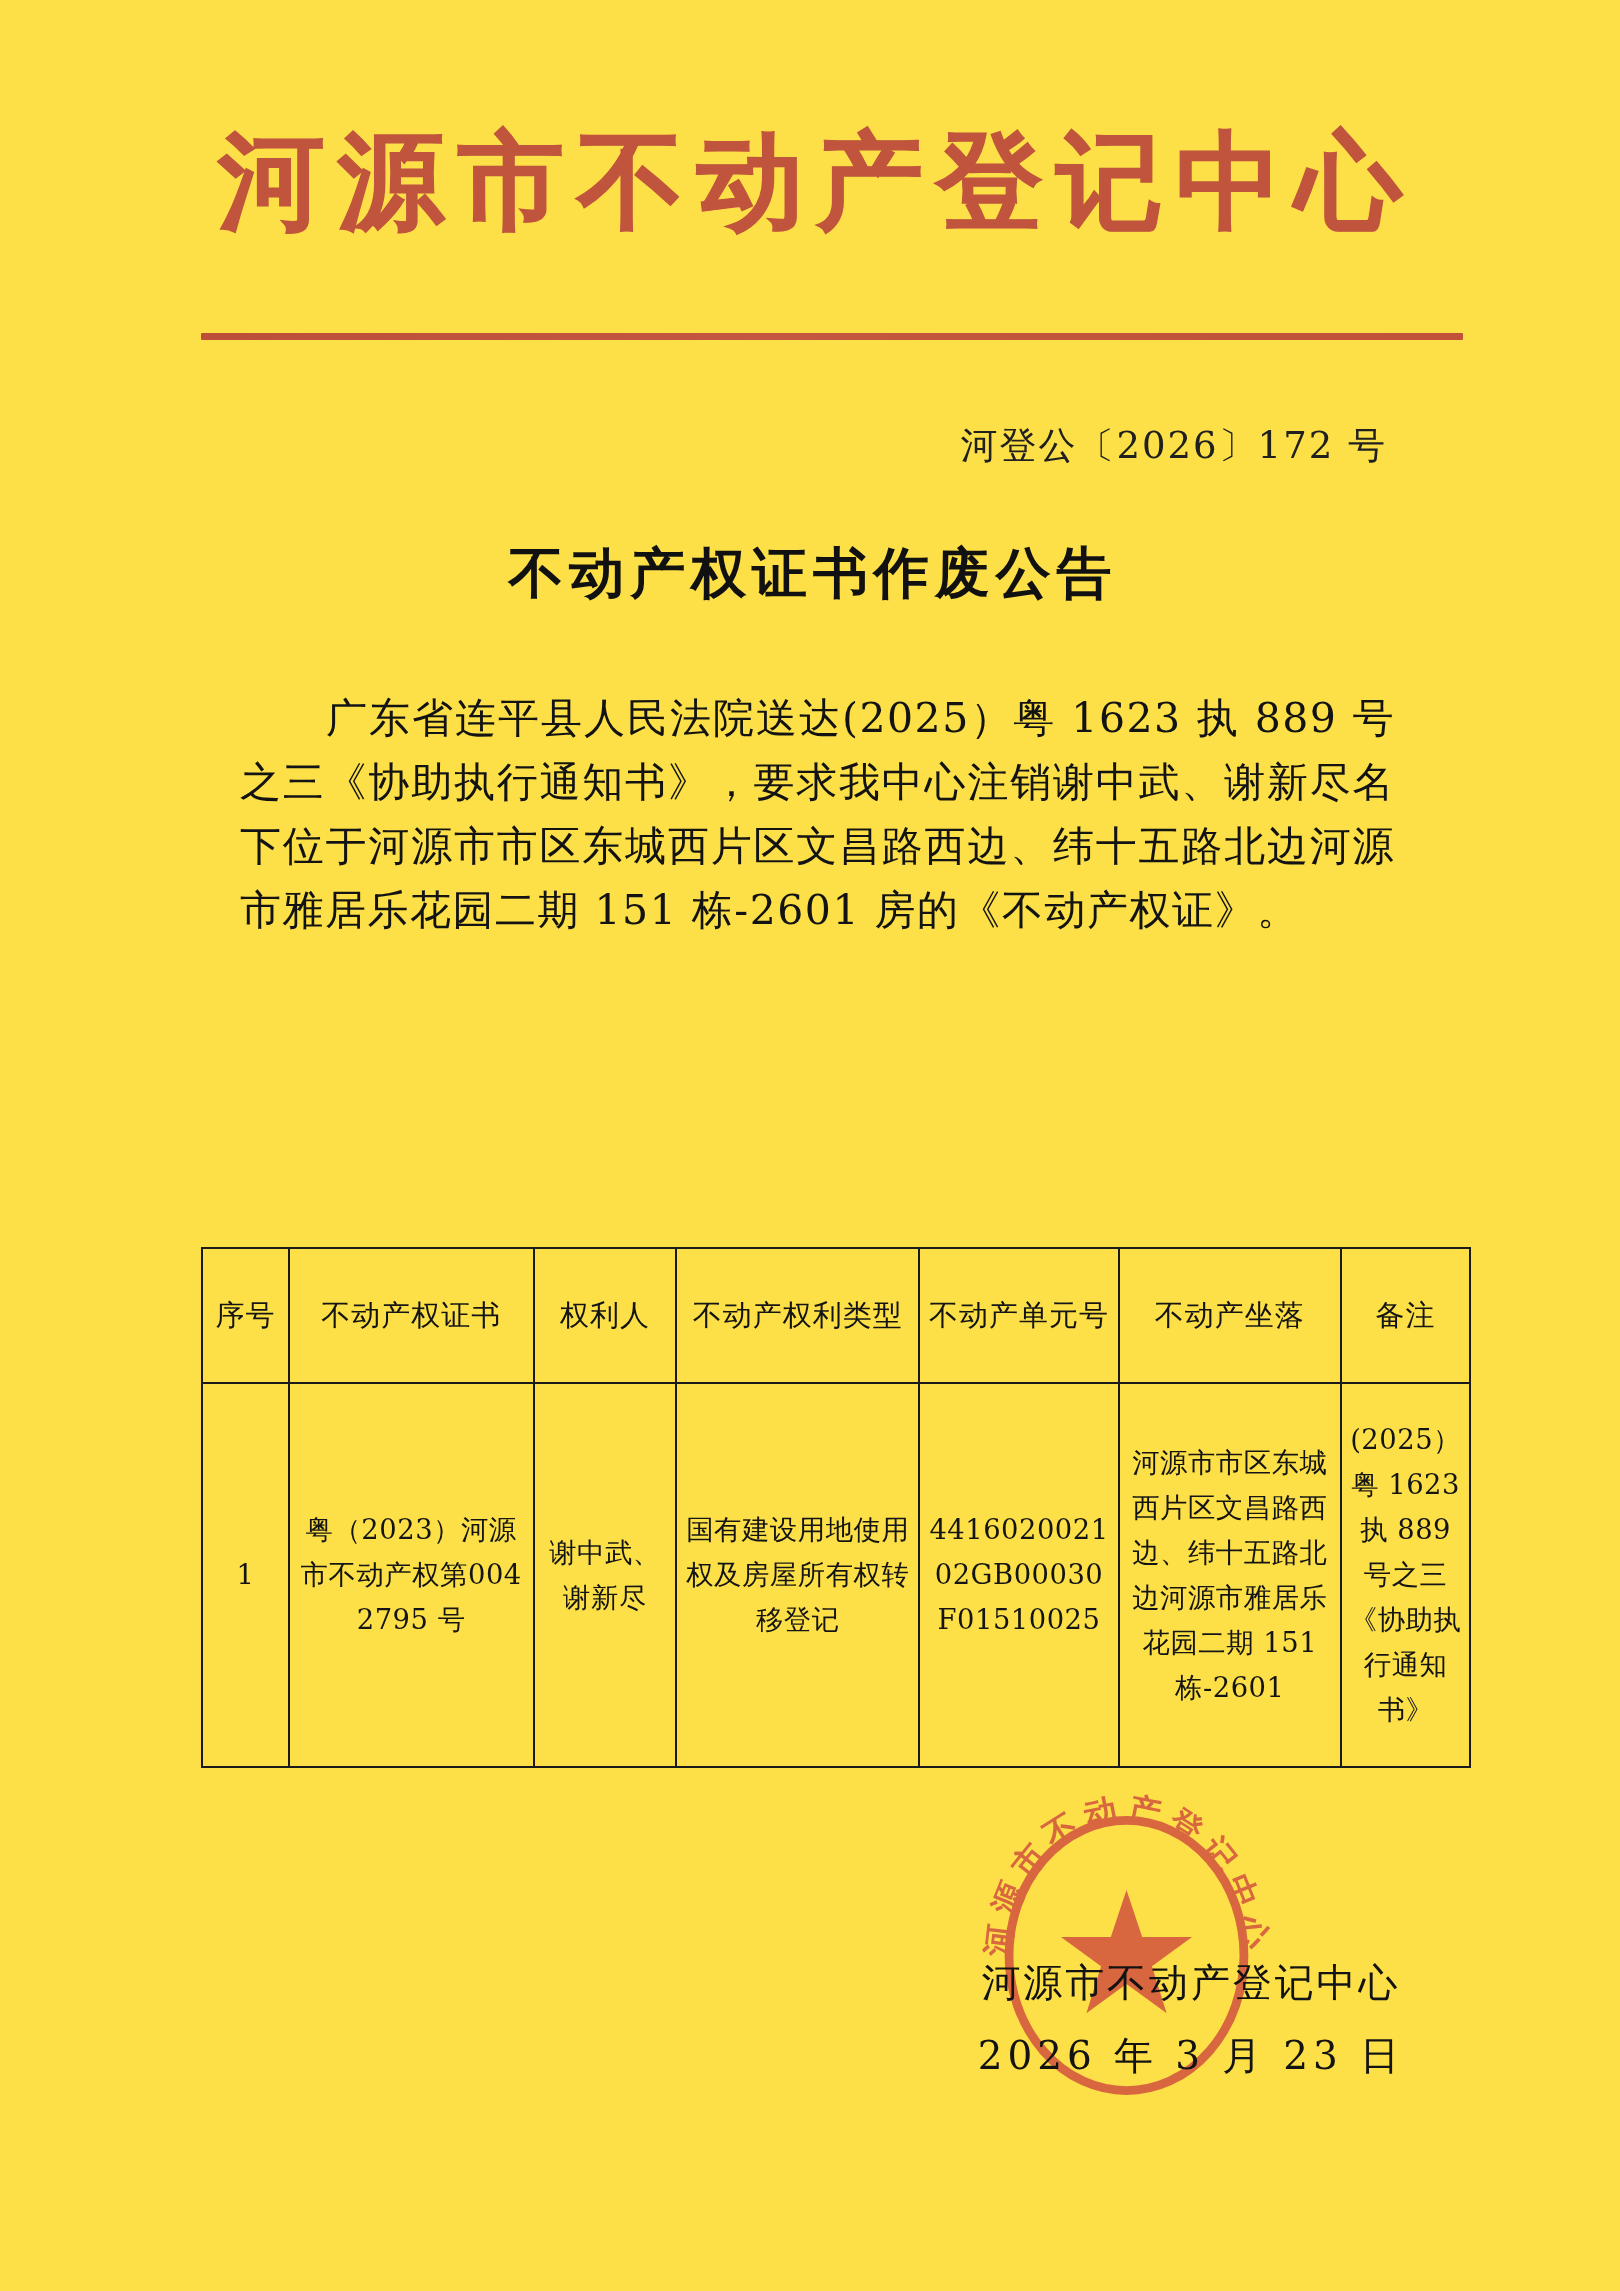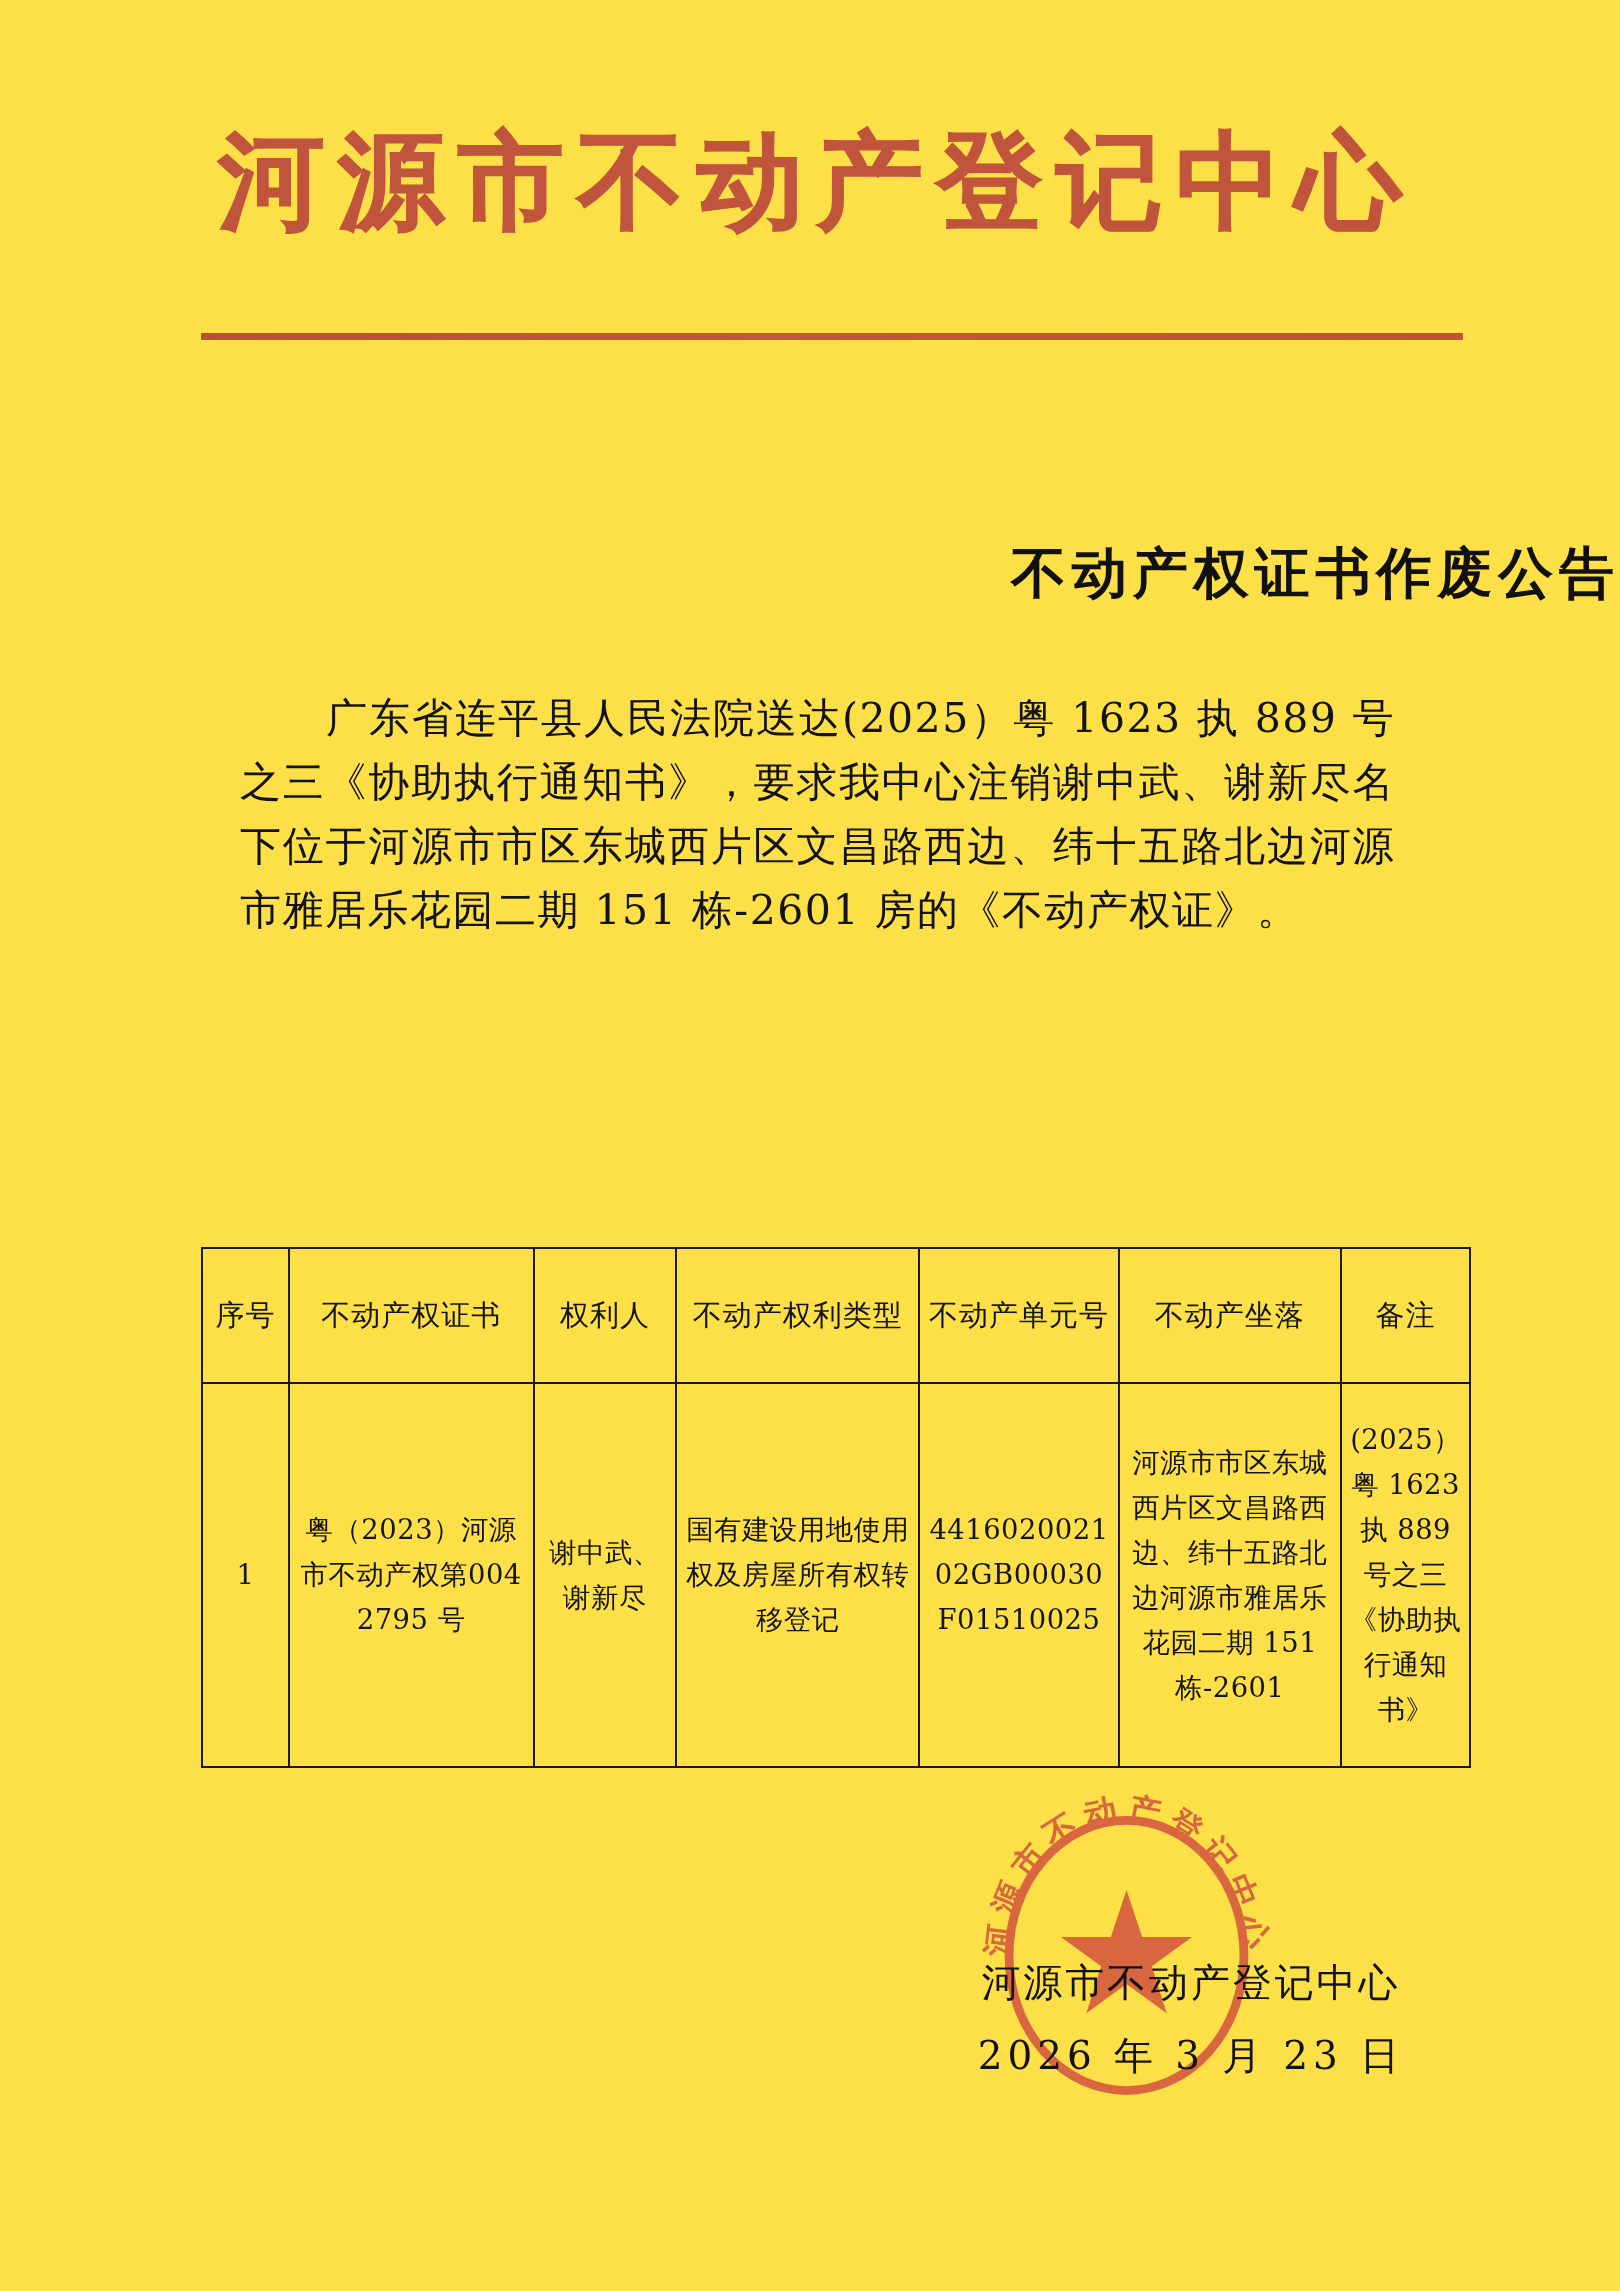--- a/index.html
+++ b/index.html
@@ -59,21 +59,21 @@
     color: #20201f;
     white-space: nowrap;
   }
 
   
   .doc-title {
     position: absolute;
     left: 0;
     top: 537px;
     width: 100%;
-    text-align: right;
+    text-align: center;
     font-size: 55px;
     font-weight: 700;
     letter-spacing: 5.9px;
     text-indent: 5.9px;
     color: #111111;
   }
 
   
   .body-text {
     position: absolute;
@@ -167,20 +167,21 @@
 </head>
 <body>
 
 <div class="page">
 
   <div class="letterhead">
     <div class="letterhead-title">河源市不动产登记中心</div>
   </div>
   <div class="letterhead-rule"></div>
 
+  <div class="doc-number">河登公〔2026〕172 号</div>
 
   <div class="doc-title">不动产权证书作废公告</div>
 
   <div class="body-text">
     <p class="para">广东省连平县人民法院送达(2025）粤 1623 执 889 号之三《协助执行通知书》，要求我中心注销谢中武、谢新尽名下位于河源市市区东城西片区文昌路西边、纬十五路北边河源市雅居乐花园二期 151 栋-2601 房的《不动产权证》。</p>
   </div>
 
   <div class="table-wrap">
     <table class="notice-table">
       <thead>

